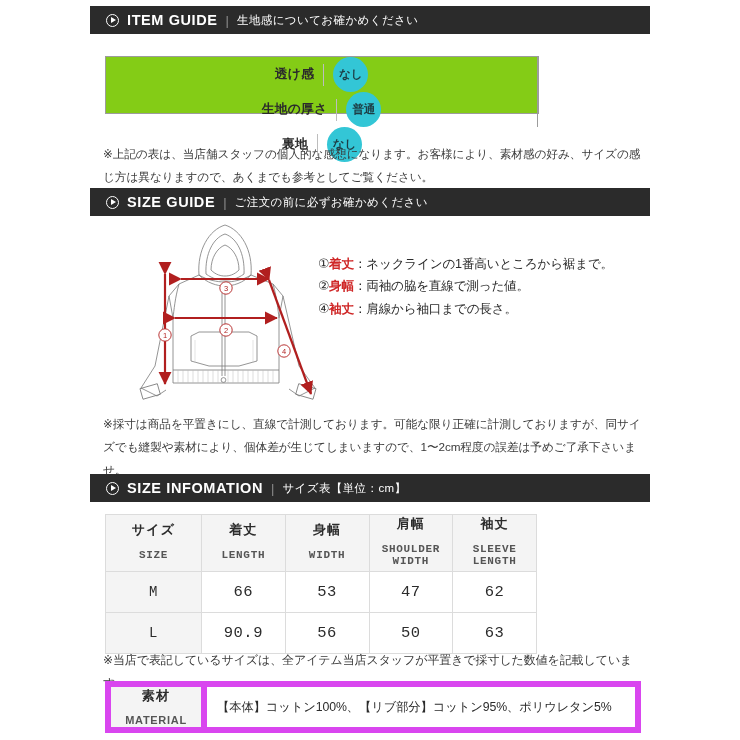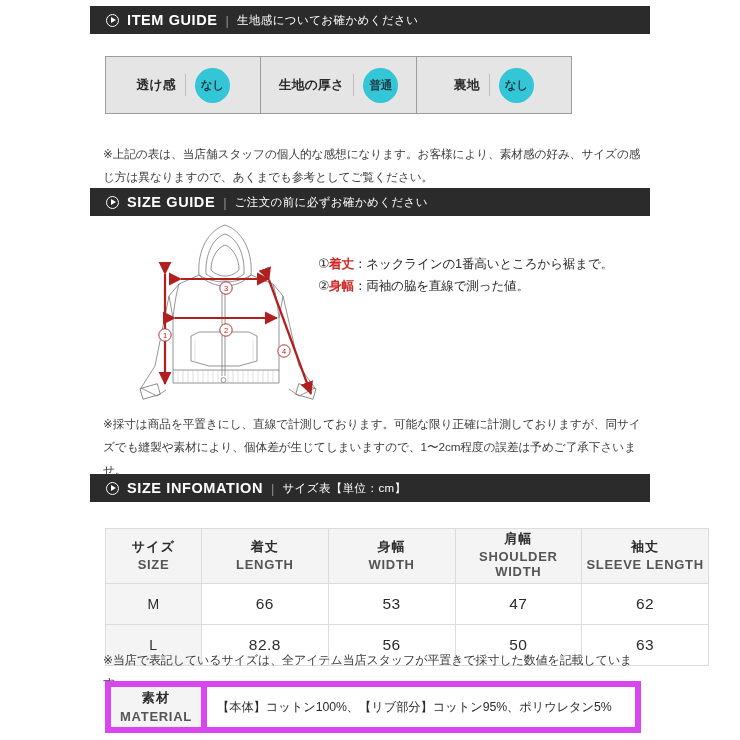--- a/index.html
+++ b/index.html
@@ -67,24 +67,25 @@
     font-size: 11.7px;
     line-height: 1.95;
     color: #3a3a3a;
     letter-spacing: -0.1px;
   }
 
   
   #fabric-table {
     position: absolute;
     left: 105px; top: 56px;
-    width: 467px; height: 58px;
+    width: 434px; height: 58px;
     border: 1px solid #9c9c9c;
-    background: #e5e5e5;
+    background: #84cc16;
     display: flex;
+    flex-direction: column;
   }
   .fab-cell {
     flex: 1 1 0;
     display: flex;
     align-items: center;
     justify-content: center;
     gap: 9px;
     border-right: 1px solid #9c9c9c;
   }
   .fab-cell:last-child { border-right: none; }
@@ -136,24 +137,25 @@
     white-space: nowrap;
     letter-spacing: -0.2px;
   }
   .legend-row .lg-num { color: #2b2b2b; }
   .legend-row .lg-key { color: #cf2626; font-weight: bold; }
   .legend-row .lg-val { color: #2b2b2b; }
 
   
   #size-table {
     position: absolute;
-    left: 105px; top: 528px;
-    width: 604px;
+    left: 105px; top: 514px;
+    width: 432px;
     border-collapse: collapse;
     table-layout: fixed;
+    font-family: Liberation Mono, monospace;
   }
   #size-table th, #size-table td {
     border: 1px solid #dcdcdc;
     text-align: center;
     color: #2b2b2b;
   }
   #size-table th {
     background: #f4f4f4;
     height: 47px;
     padding: 2px 0 4px;
@@ -170,25 +172,25 @@
   }
   .th-jp {
     display: block;
     font-size: 13px;
     font-weight: bold;
     letter-spacing: 1.2px;
     line-height: 1.25;
   }
   .th-en {
     display: block;
-    font-size: 13px;
+    font-size: 11px;
     font-weight: bold;
     letter-spacing: 0.7px;
     color: #555;
-    margin-top: 2px;
+    margin-top: 10px;
   }
   #size-table col.c-size { width: 96px; }
 
   
   #material-table {
     position: absolute;
     left: 105px; top: 681px;
     width: 536px;
     border-collapse: collapse;
     table-layout: fixed;
@@ -339,20 +341,23 @@
         <text x="151" y="136">4</text>
       </g>
     </svg>
 
     <div id="measure-legend">
       <div class="legend-row">
         <span class="lg-num">①</span><span class="lg-key">着丈</span><span class="lg-val">：</span><span class="lg-val">ネックラインの1番高いところから裾まで。</span>
       </div>
       <div class="legend-row">
         <span class="lg-num">②</span><span class="lg-key">身幅</span><span class="lg-val">：</span><span class="lg-val">両袖の脇を直線で測った値。</span>
+      </div>
+      <div class="legend-row">
+        <span class="lg-num">④</span><span class="lg-key">袖丈</span><span class="lg-val">：</span><span class="lg-val">肩線から袖口までの長さ。</span>
       </div>
     </div>
   </div>
 
   <div class="note" style="top:413px;">※採寸は商品を平置きにし、直線で計測しております。可能な限り正確に計測しておりますが、同サイズでも縫製や素材により、個体差が生じてしまいますので、1〜2cm程度の誤差は予めご了承下さいませ。</div>
 
   <div class="sec-bar" style="top:474px; height:28px;">
     <span class="play-icon"></span>
     <span class="sec-en">SIZE INFOMATION</span>
     <span class="sec-div">|</span>
@@ -394,21 +399,21 @@
     <tbody>
       <tr>
         <td class="sz-name">M</td>
         <td>66</td>
         <td>53</td>
         <td>47</td>
         <td>62</td>
       </tr>
       <tr>
         <td class="sz-name">L</td>
-        <td>82.8</td>
+        <td>90.9</td>
         <td>56</td>
         <td>50</td>
         <td>63</td>
       </tr>
     </tbody>
   </table>
 
   <div class="note" style="top:649px; font-size:12px;">※当店で表記しているサイズは、全アイテム当店スタッフが平置きで採寸した数値を記載しています。</div>
 
   <table id="material-table">

